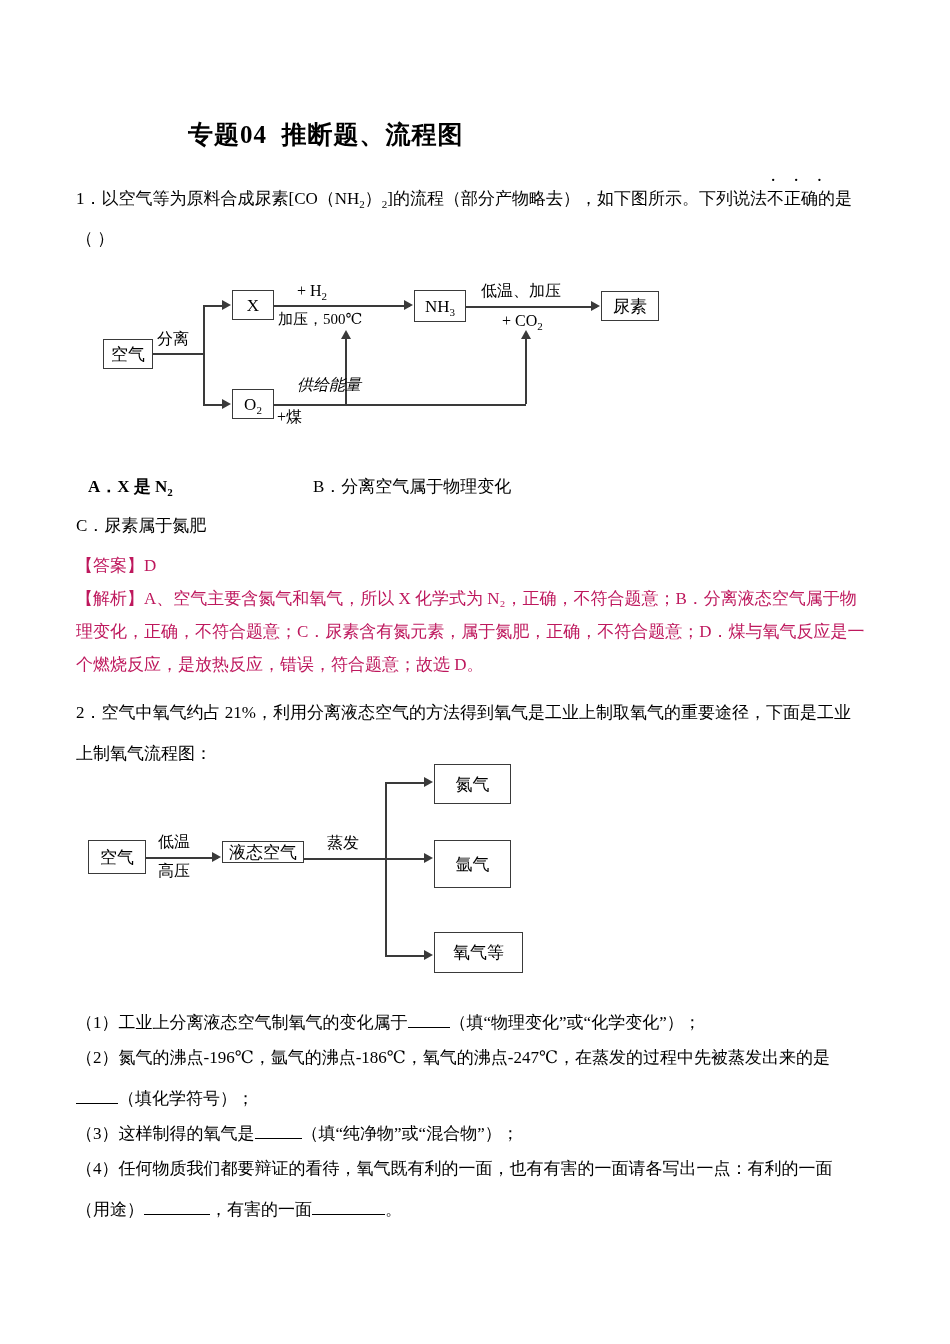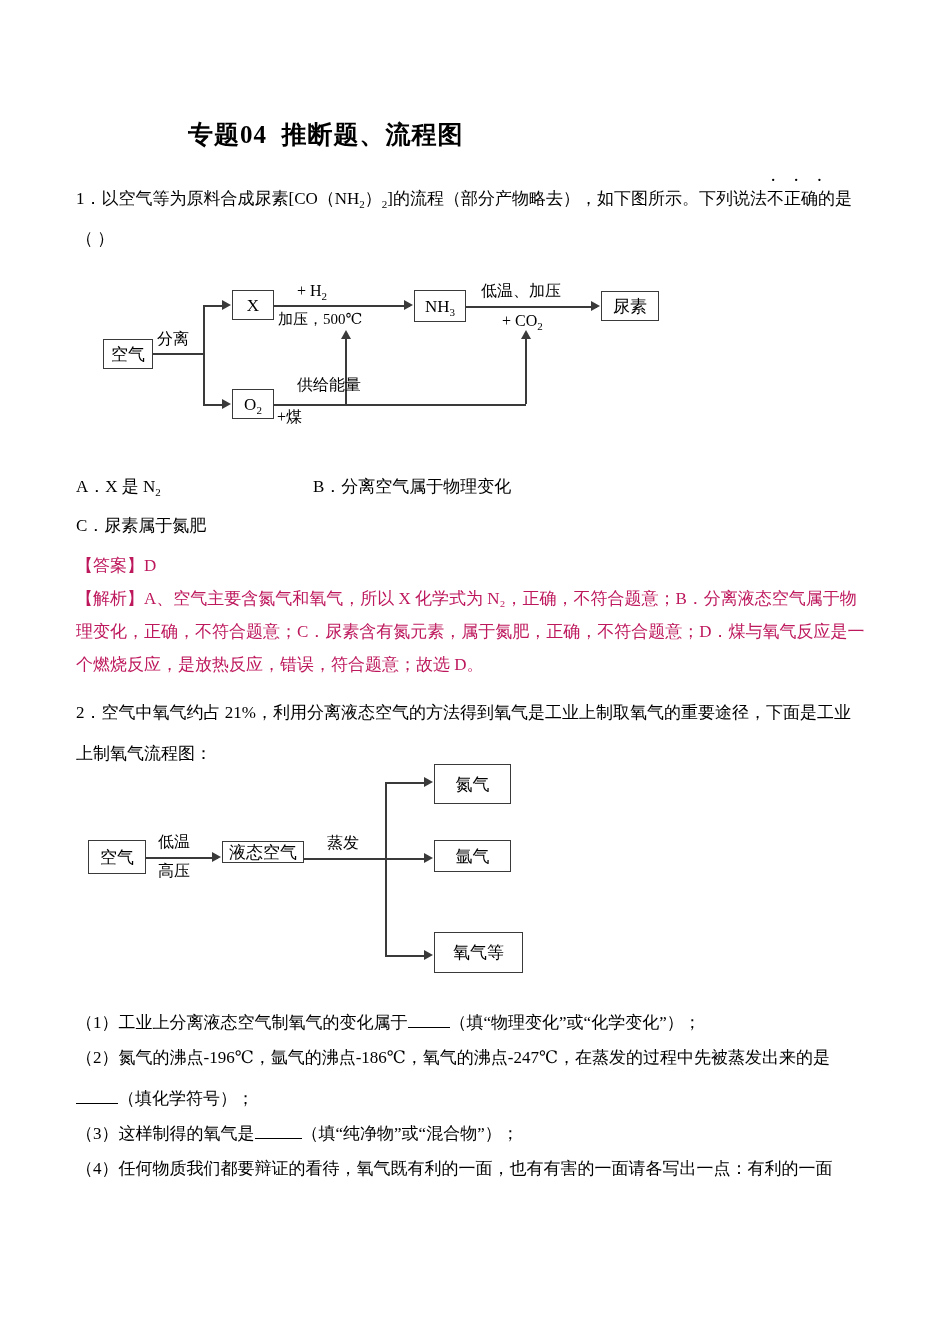--- a/index.html
+++ b/index.html
@@ -179,28 +179,28 @@
       <span>尿素</span>
     </div>
 
     <div class="fline h" style="left:274px; top:404px; width:252px;"></div>
 
     <div class="flabel" style="left:277px; top:409px;">+煤</div>
 
     <div class="fline v" style="left:345px; top:338px; height:66px;"></div>
     <div class="arrow-u" style="left:341px; top:330px;"></div>
 
-    <div class="flabel" style="left:297px; top:377px;">供给能量</div>
+    <div class="flabel" style="left:297px; top:377px;font-style:italic;">供给能量</div>
 
     <div class="fline v" style="left:525px; top:338px; height:66px;"></div>
     <div class="arrow-u" style="left:521px; top:330px;"></div>
 
   </div>
 
-  <div class="qtext" style="left:76px; top:466px;">
+  <div class="qtext" style="left:88px; top:466px;font-weight:bold;">
     <span>A．</span><span>X 是 N</span><span class="sub">2</span>
   </div>
   <div class="qtext" style="left:76px; top:505px;">
     <span>C．</span><span>尿素属于氮肥</span>
   </div>
   <div class="qtext" style="left:313px; top:466px;">
     <span>B．</span><span>分离空气属于物理变化</span>
   </div>
 
   <div class="qtext red" style="left:76px; top:545px;">
@@ -238,21 +238,21 @@
     <div class="fline v" style="left:385px; top:782px; height:174px;"></div>
 
     <div class="fline h" style="left:385px; top:782px; width:42px;"></div>
     <div class="arrow-r" style="left:424px; top:777px;"></div>
     <div class="fbox" style="left:434px; top:764px; width:77px; height:40px;">
       <span>氮气</span>
     </div>
 
     <div class="fline h" style="left:385px; top:858px; width:42px;"></div>
     <div class="arrow-r" style="left:424px; top:853px;"></div>
-    <div class="fbox" style="left:434px; top:840px; width:77px; height:32px;">
+    <div class="fbox" style="left:434px; top:840px; width:77px; height:48px;">
       <span>氩气</span>
     </div>
 
     <div class="fline h" style="left:385px; top:955px; width:42px;"></div>
     <div class="arrow-r" style="left:424px; top:950px;"></div>
     <div class="fbox" style="left:434px; top:932px; width:89px; height:41px;">
       <span>氧气等</span>
     </div>
 
   </div>
@@ -268,14 +268,17 @@
     <span class="blank w1"></span><span>（填化学符号）；</span>
   </div>
 
   <div class="qtext" style="left:76px; top:1113px;">
     <span>（3）</span><span>这样制得的氧气是</span><span class="blank w2"></span><span>（填“纯净物”或“混合物”）；</span>
   </div>
 
   <div class="qtext" style="left:76px; top:1148px;">
     <span>（4）</span><span>任何物质我们都要辩证的看待，氧气既有利的一面，也有有害的一面请各写出一点：有利的一面</span>
   </div>
+  <div class="qtext" style="left:76px; top:1189px;">
+    <span>（用途）</span><span class="blank w3"></span><span>，有害的一面</span><span class="blank w4"></span><span>。</span>
+  </div>
 
 </div>
 
 </body></html>

